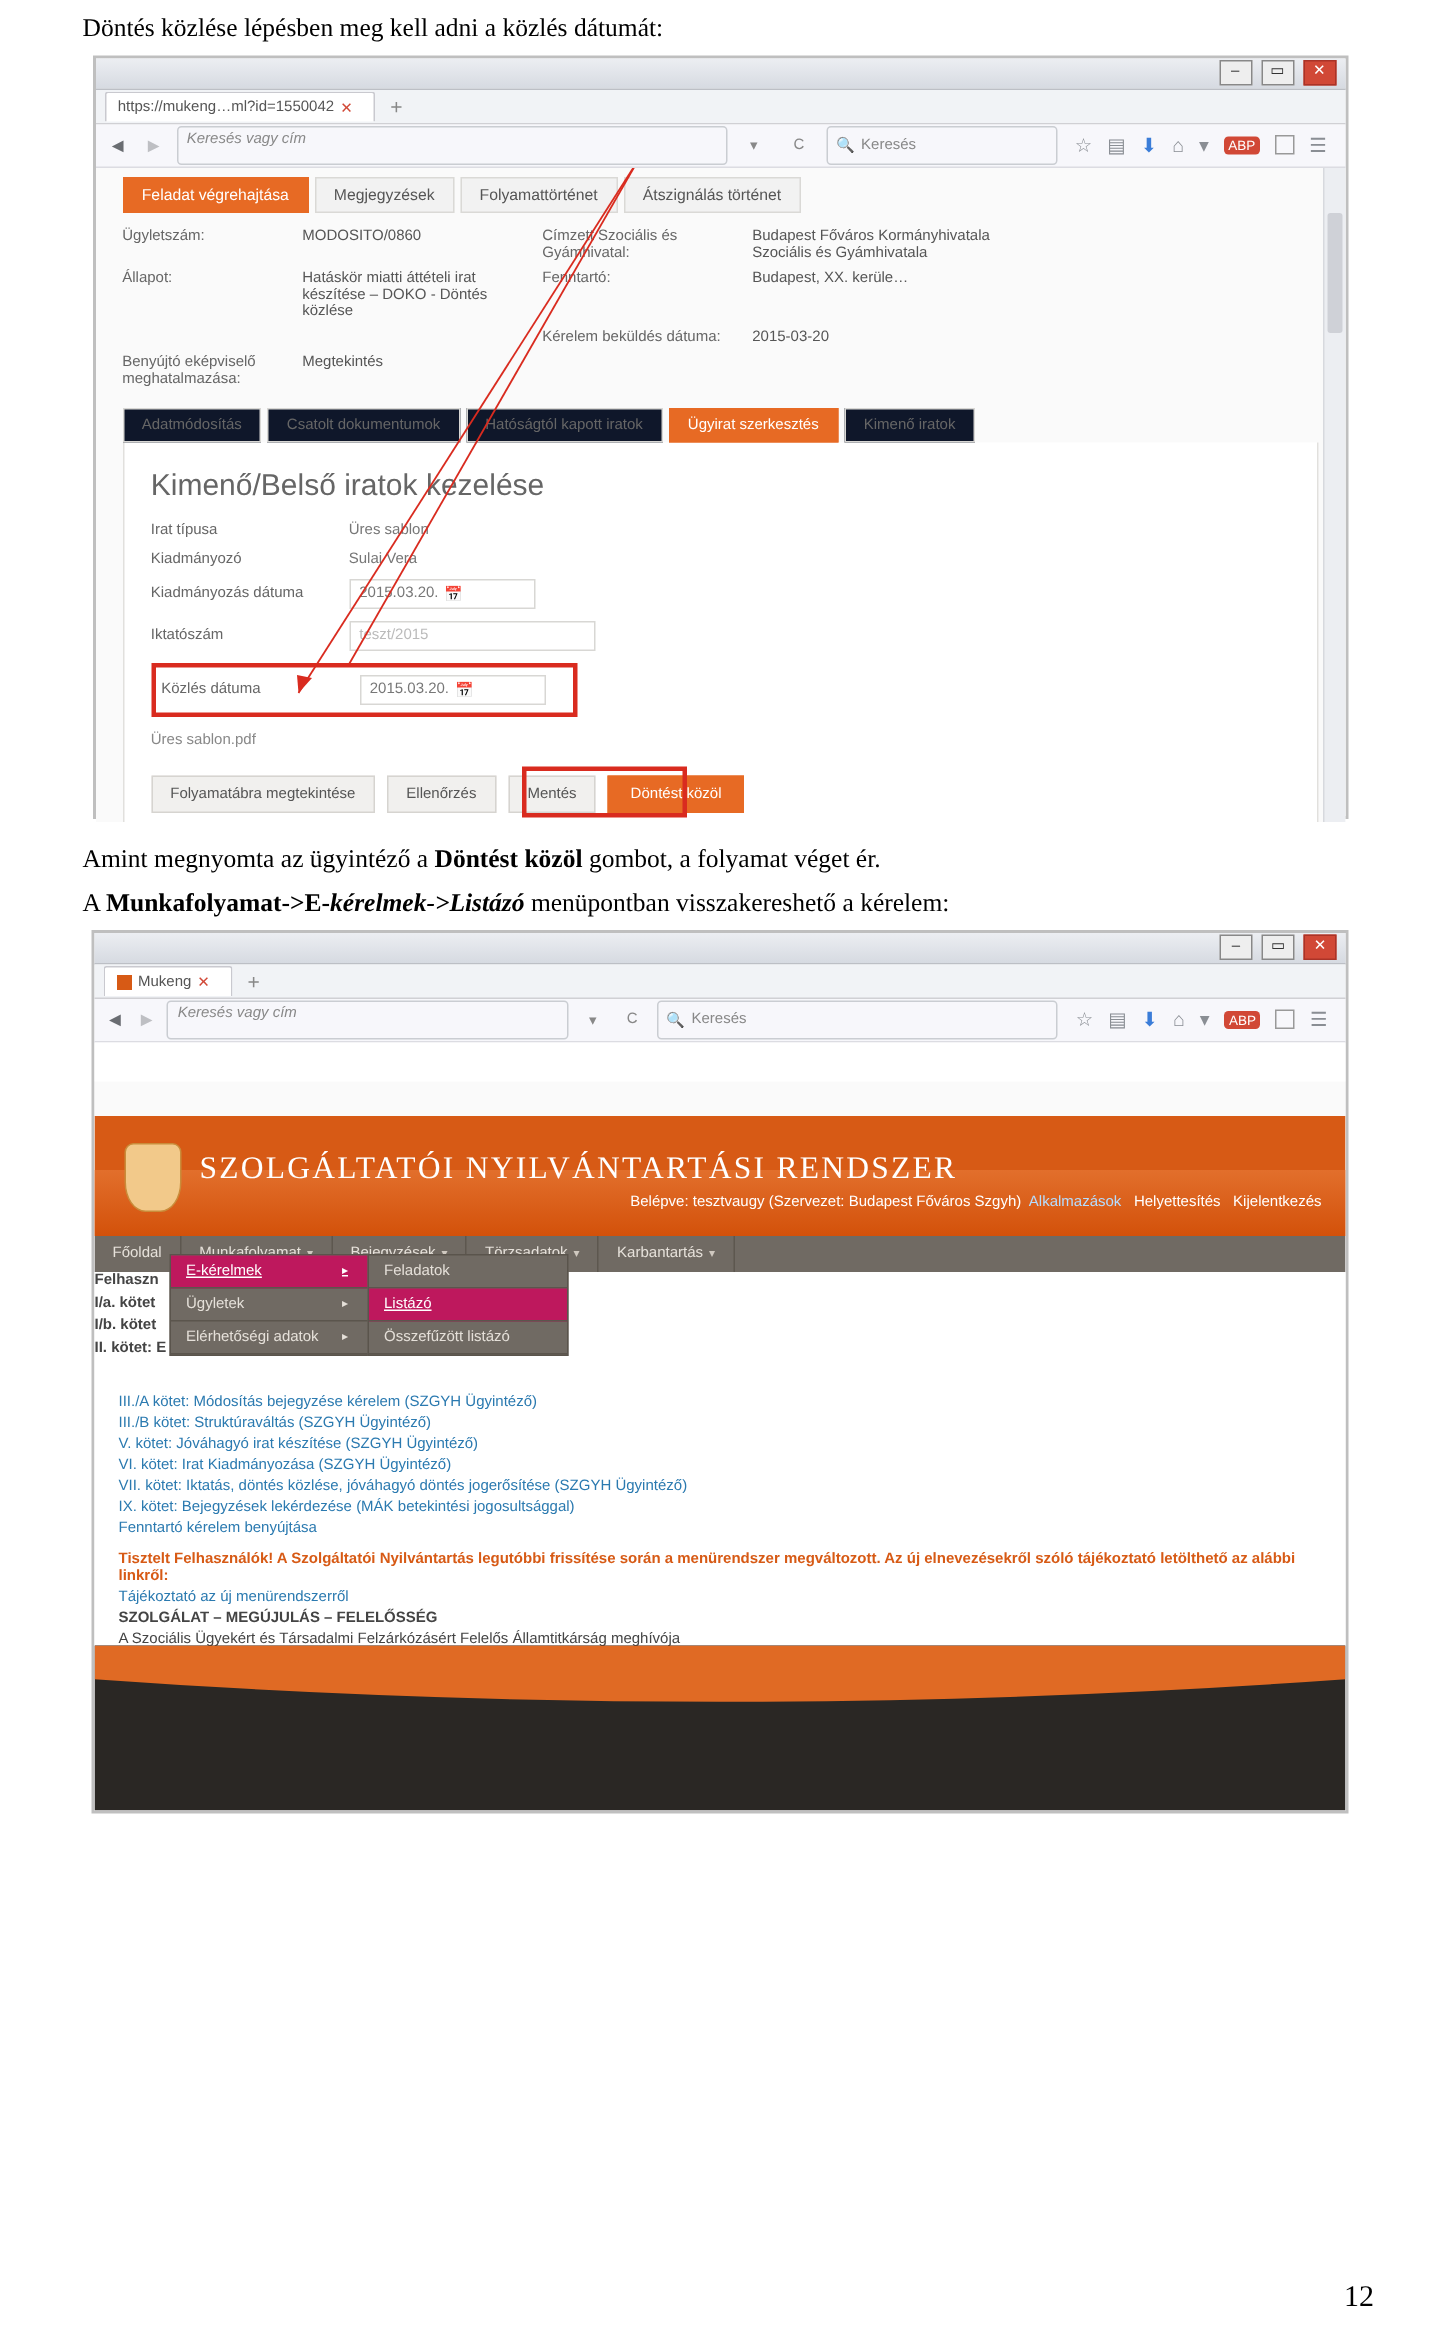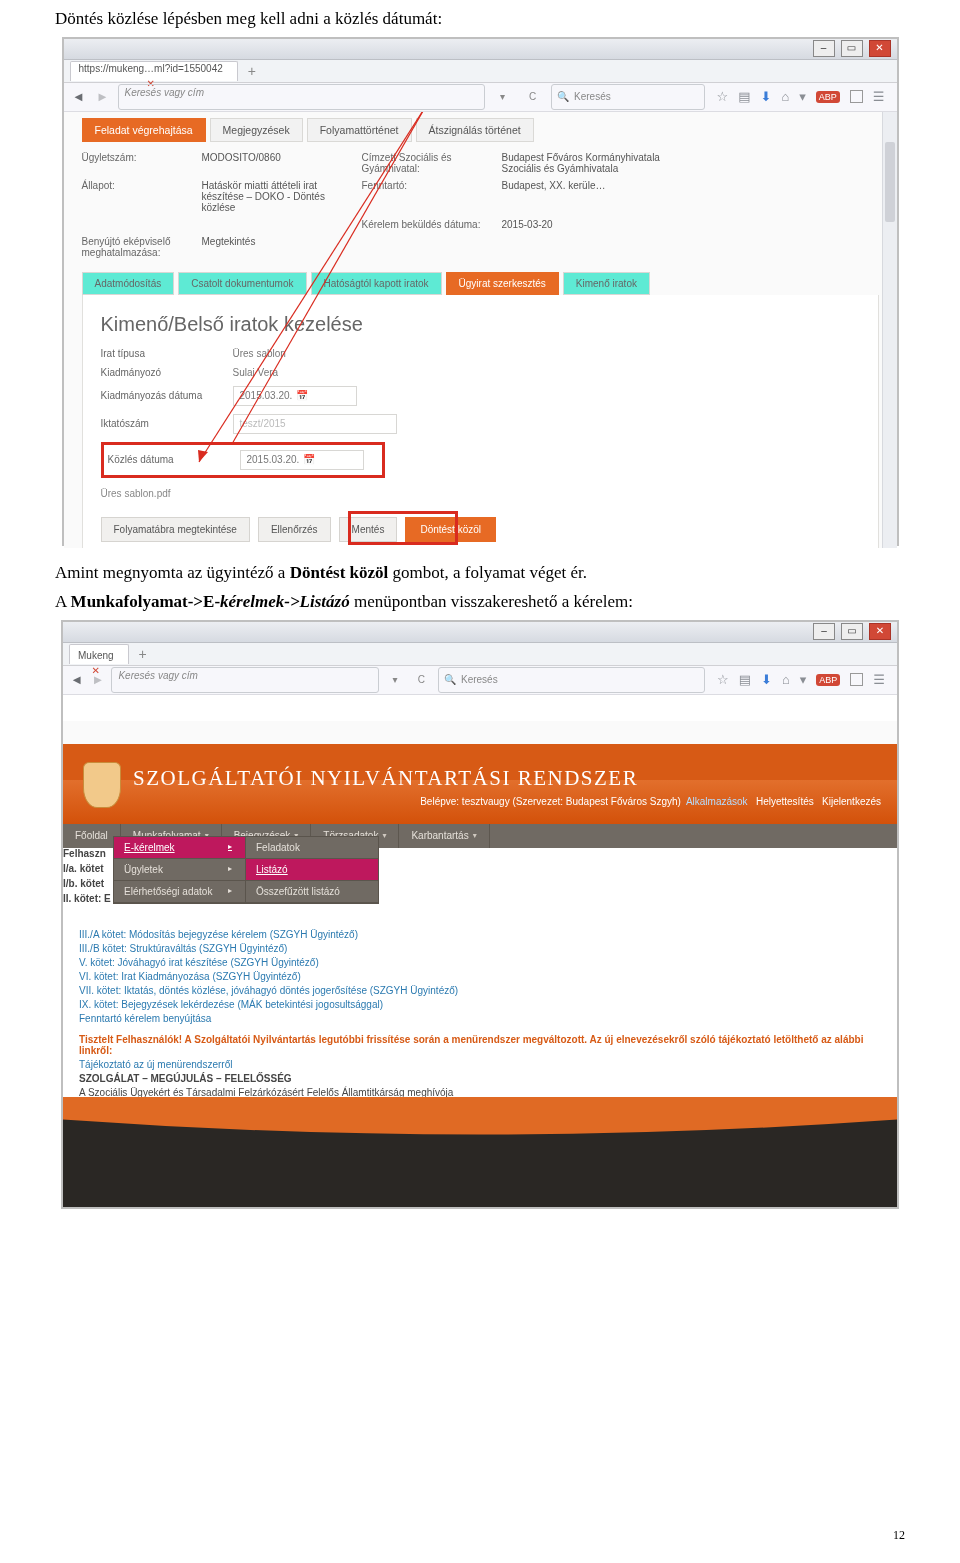--- a/index.html
+++ b/index.html
@@ -1,32 +1,32 @@
 <!DOCTYPE html>
 <html><head>
 <meta charset="utf-8">
 <style>
   body { margin:0; font-family:"Times New Roman",serif; font-size:17px; color:#000; background:#fff; }
   .page { width:960px; margin:0 auto; background:#fff; padding:8px 55px 40px 55px; box-sizing:border-box; min-height:1563px; position:relative; }
   .para { margin:0 0 6px 0; line-height:1.35; }
   .bold { font-weight:bold; }
   .ital { font-style:italic; }
-  .pagenum { position:absolute; bottom:20px; right:55px; font-size:12px; }
+  .pagenum { position:absolute; bottom:20px; right:44px; font-size:20px; }
 
   
   .shot { border:2px solid #bfbfbf; margin:6px auto 16px auto; font-family:"Segoe UI",Arial,sans-serif; font-size:11px; color:#333; background:#fff; position:relative; }
   .s1 { width:833px; height:505px; }
   .s2 { width:834px; height:585px; }
 
   
   .winbar { height:20px; background:linear-gradient(#eceef2,#d6dae1); display:flex; align-items:center; justify-content:flex-end; border-bottom:1px solid #bcbfc5;}
   .winbtn { width:20px; height:15px; margin-right:6px; border:1px solid #888; background:#eee; font-size:10px; text-align:center; line-height:13px;}
   .winbtn.cl { background:#d14836; color:#fff; border-color:#aa3327;}
   .tabstrip { height:22px; background:#f1f3f6; border-bottom:1px solid #d0d0d4; display:flex; align-items:center; padding-left:6px; gap:10px;}
-  .ftab { height:18px; padding:1px 14px 0 8px; font-size:10px; color:#555; border:1px solid #c9c9cf; border-bottom:none; border-radius:2px 2px 0 0; background:#fff; display:flex; align-items:center; gap:4px;flex-direction:column;}
+  .ftab { height:18px; padding:1px 14px 0 8px; font-size:10px; color:#555; border:1px solid #c9c9cf; border-bottom:none; border-radius:2px 2px 0 0; background:#fff; display:flex; align-items:center; gap:4px;}
   .ftab .cx { color:#d14836; font-size:10px;}
   .plus { color:#888; font-size:14px; cursor:default;}
   .addrrow { height:28px; background:#f7f7fb; border-bottom:1px solid #dcdce2; display:flex; align-items:center; padding:0 6px; gap:6px;}
   .navico { width:18px; text-align:center; color:#6a6d72; font-size:13px;}
   .addrbox { flex:1 1 300px; height:20px; border:1px solid #cacdd2; border-radius:3px; font-size:10px; padding:2px 6px; color:#888; font-style:italic;}
   .vc { width:24px; text-align:center; color:#888; font-size:10px;}
   .searchbox { width:140px; height:20px; border:1px solid #cacdd2; border-radius:3px; font-size:10px; padding:2px 6px; color:#888; display:flex; align-items:center; gap:4px;}
   .searchbox.long { width:300px; }
   .toolicons { display:flex; gap:10px; align-items:center; color:#8a8e94; font-size:13px; padding:0 6px;}
   .toolicons .abp { background:#d14836; color:#fff; font-size:9px; border-radius:3px; padding:1px 3px; font-family:Arial;}
@@ -38,21 +38,21 @@
   .scrollbar { position:absolute; top:0; right:0; bottom:0; width:14px; background:#eceef2; border-left:1px solid #d7d9de;}
   .scrollbar .thumb{position:absolute; left:2px; right:2px; background:#cfd1d7; border-radius:2px;}
 
   
   .otabs { display:flex; gap:4px; font-size:10.5px; }
   .otab { padding:5px 12px; background:#f2f2f2; border:1px solid #dad9d6; color:#555;}
   .otab.active { background:#e76a24; color:#fff; border-color:#e76a24;}
   .kv { display:grid; grid-template-columns:110px 150px 130px 180px; column-gap:10px; row-gap:6px; font-size:10px; color:#555; margin-top:10px;}
   .kv .lab{color:#666;}
   .subtabs { display:flex; gap:4px; margin-top:14px;}
-  .subtab { padding:5px 12px; background:#5eead4; border:1px solid #d8d7d4; color:#666; font-size:10px;}
+  .subtab { padding:5px 12px; background:#0f172a; border:1px solid #d8d7d4; color:#666; font-size:10px;}
   .subtab.on { background:#e76a24; color:#fff; border-color:#e76a24;}
   .panel { border:1px solid #e1e0dd; border-top:none; padding:18px 18px 18px 18px; background:#fff;}
   .panel h3 { font-family:"Segoe UI Light","Segoe UI",Arial; font-weight:300; font-size:20px; color:#666; margin:0 0 12px 0;}
   .frow { display:flex; align-items:center; gap:12px; font-size:10px; color:#666; margin-bottom:8px;}
   .frow .fl { width:120px;}
   .fval { color:#777;}
   .finput { width:110px; height:18px; border:1px solid #d8d7d4; padding:0 6px; color:#777; font-size:10px; background:#fff; display:flex; align-items:center; gap:4px;}
   .redbox { border:3px solid #d92b1f;}
   .btnrow { display:flex; gap:8px; margin-top:18px;}
   .gbtn { padding:6px 12px; background:#f1f0ee; border:1px solid #d6d4d0; font-size:10px; color:#555;}

